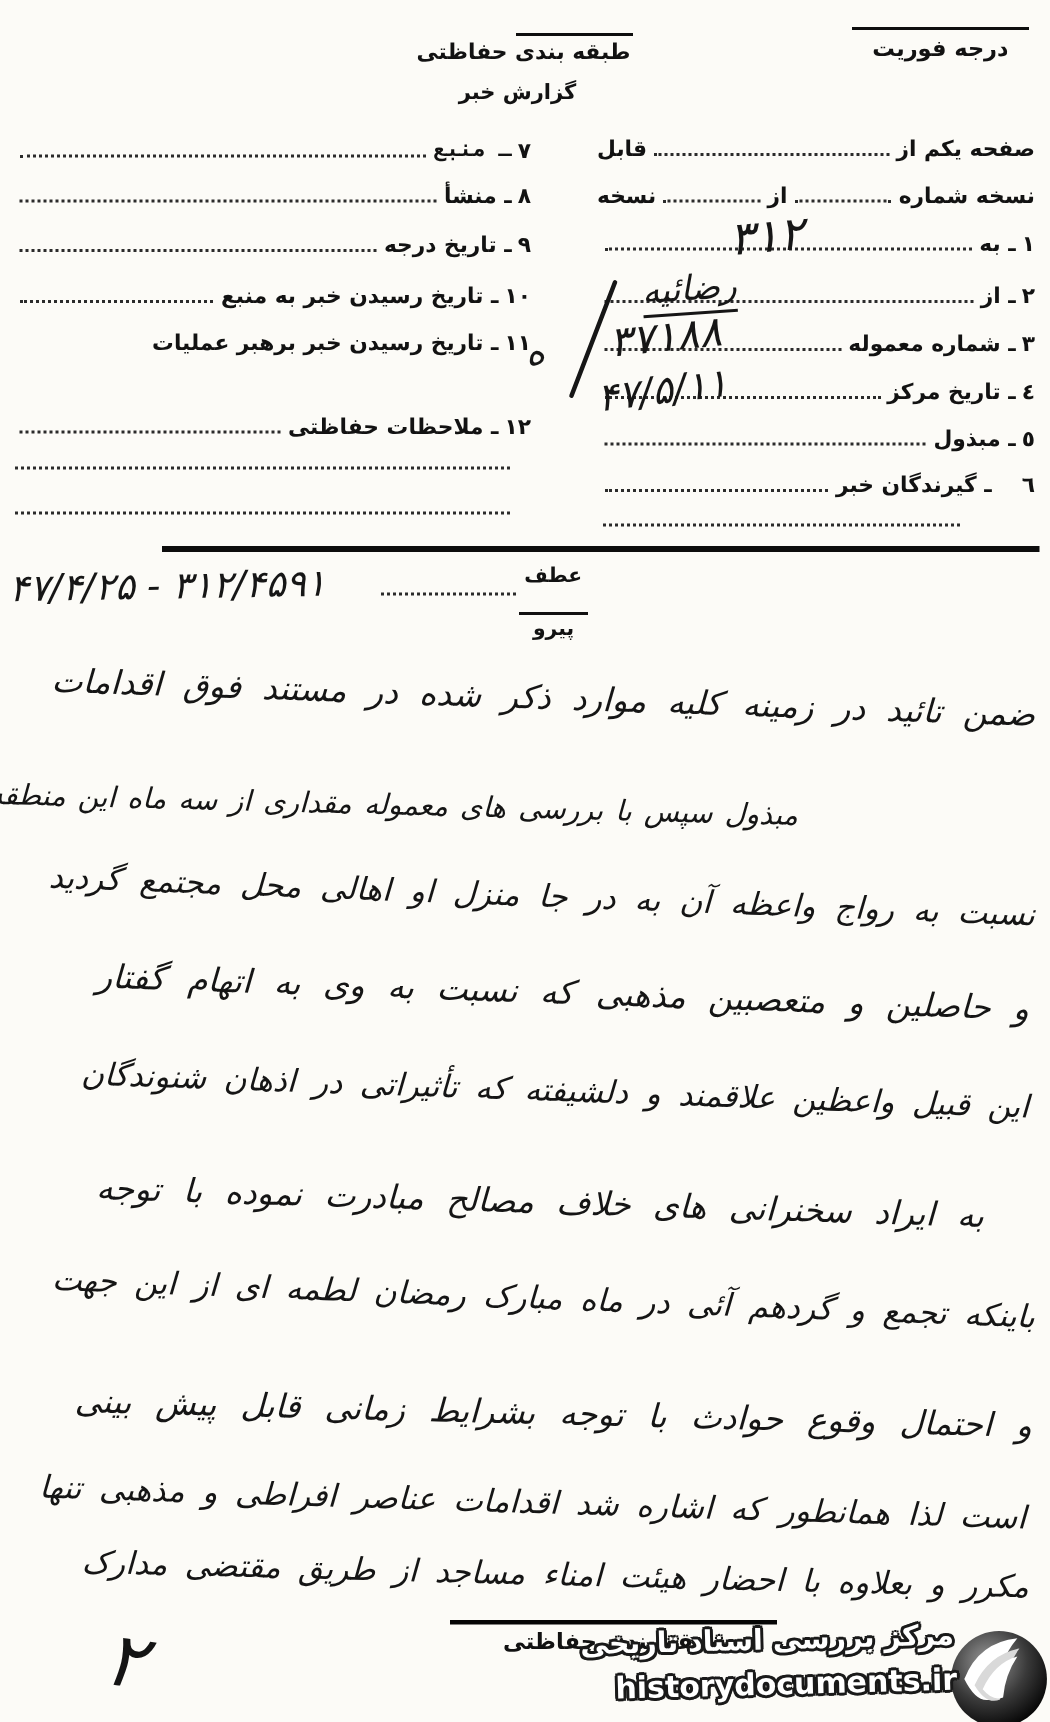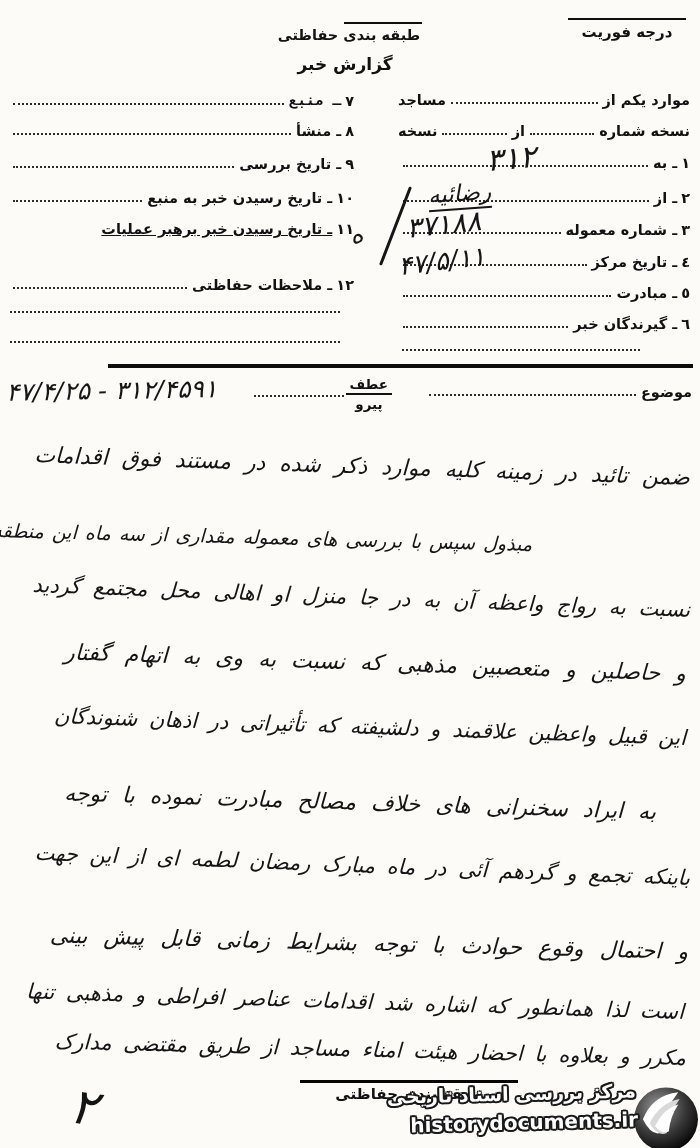--- a/index.html
+++ b/index.html
@@ -21,21 +21,21 @@
     transform-origin:center;white-space:nowrap;
   }
   .ltr{direction:ltr;unicode-bidi:isolate;}
   .bodyline{
     position:absolute;direction:rtl;font-style:italic;color:#151515;
     font-size:21px;line-height:40px;white-space:nowrap;
     transform-origin:right center;word-spacing:4px;letter-spacing:.5px;
   }
   .hdr-block{position:absolute;text-align:center;font-weight:bold;direction:rtl;}
   .atf{position:absolute;direction:rtl;font-weight:bold;font-size:13.5px;text-align:center;}
-  .atf .top{border-bottom:2.2px solid #111;padding:0 4px 1px 4px;text-align:center;}
+  .atf .top{border-bottom:2.2px solid #111;padding:0 4px 16px 4px;text-align:center;}
   .atf .bot{padding-top:1px;}
   
   .wm-text{
     position:absolute;font-weight:bold;color:#ffffff;direction:rtl;white-space:nowrap;
     text-shadow:-1.6px -1.6px 0 #1a1a1a,1.6px -1.6px 0 #1a1a1a,-1.6px 1.6px 0 #1a1a1a,
                  1.6px 1.6px 0 #1a1a1a,0 2px 0 #1a1a1a,0 -2px 0 #1a1a1a,2px 0 0 #1a1a1a,-2px 0 0 #1a1a1a;
   }
   .footer-class{
     position:absolute;border-top:3.5px solid #050505;font-weight:bold;font-size:15px;
     direction:rtl;text-align:center;padding-top:2px;background:transparent;
@@ -49,26 +49,26 @@
 <div class="paper">
 
   <div class="hdr-block topline" style="right:14px;top:18px;width:118px;font-size:15px;padding-top:3px;">
     <span>درجه فوریت</span>
   </div>
 
   <div class="hdr-block" style="left:276px;top:22px;width:146px;">
     <div style="margin-left:auto;width:78px;border-top:2.6px solid #0e0e0e;height:0;"></div>
     <div style="font-size:14.5px;padding-top:3px;">طبقه بندی حفاظتی</div>
   </div>
-  <div class="hdr-block" style="left:276px;top:54px;width:138px;font-size:17px;">گزارش خبر</div>
+  <div class="hdr-block" style="left:276px;top:54px;width:138px;font-size:14px;">گزارش خبر</div>
 
   <div class="frow" style="right:10px;top:92px;width:292px;">
-    <span class="lbl">موارد يكم از</span>
+    <span class="lbl">صفحه يكم از</span>
     <span class="dots"></span>
-    <span class="lbl">مساجد</span>
+    <span class="lbl">قابل</span>
   </div>
   <div class="frow" style="right:10px;top:123px;width:292px;">
     <span class="lbl">نسخه شماره</span>
     <span class="dots"></span>
     <span class="lbl">از</span>
     <span class="dots"></span>
     <span class="lbl">نسخه</span>
   </div>
 
   <div class="frow" style="right:10px;top:155px;width:292px;">
@@ -86,76 +86,72 @@
     <span class="lbl" style="margin-right:4px;">ـ شماره معموله</span>
     <span class="dots"></span>
   </div>
   <div class="frow" style="right:10px;top:254px;width:292px;">
     <span class="lbl">٤</span>
     <span class="lbl" style="margin-right:4px;">ـ تاریخ مرکز</span>
     <span class="dots"></span>
   </div>
   <div class="frow" style="right:10px;top:285px;width:292px;">
     <span class="lbl">٥</span>
-    <span class="lbl" style="margin-right:4px;">ـ مبادرت</span>
+    <span class="lbl" style="margin-right:4px;">ـ مبذول</span>
     <span class="dots"></span>
   </div>
   <div class="frow" style="right:10px;top:316px;width:292px;">
     <span class="lbl">٦</span>
-    <span class="lbl" style="margin-right:4px;">ـ گیرندگان خبر</span>
+    <span class="lbl" style="margin-right:20px;">ـ گیرندگان خبر</span>
     <span class="dots"></span>
   </div>
   <div class="dotline" style="right:60px;top:347px;width:238px;"></div>
 
   <div class="frow" style="left:8px;top:92px;width:346px;">
     <span class="lbl">۷</span>
     <span class="lbl" style="margin-right:4px;font-family:Liberation Mono, monospace;">ـ منبع</span>
     <span class="dots"></span>
   </div>
   <div class="frow" style="left:8px;top:123px;width:346px;">
     <span class="lbl">۸</span>
     <span class="lbl" style="margin-right:4px;">ـ منشأ</span>
     <span class="dots"></span>
   </div>
   <div class="frow" style="left:8px;top:156px;width:346px;">
     <span class="lbl">۹</span>
     <span class="lbl" style="margin-right:4px;"></span>
-    <span class="lbl">ـ تاریخ بررسی</span>
+    <span class="lbl">ـ تاریخ درجه</span>
     <span class="dots"></span>
   </div>
   <div class="frow" style="left:8px;top:190px;width:346px;">
     <span class="lbl">۱۰</span>
     <span class="lbl" style="margin-right:4px;">ـ تاریخ رسیدن خبر به منبع</span>
     <span class="dots"></span>
   </div>
   <div class="frow" style="left:8px;top:221px;width:346px;">
     <span class="lbl">۱۱</span>
-    <span class="lbl" style="margin-right:4px;text-decoration:underline;">ـ تاریخ رسیدن خبر برهبر عملیات</span>
+    <span class="lbl" style="margin-right:4px;">ـ تاریخ رسیدن خبر برهبر عملیات</span>
   </div>
   <div class="frow" style="left:8px;top:277px;width:346px;">
     <span class="lbl">۱۲</span>
     <span class="lbl" style="margin-right:4px;">ـ ملاحظات حفاظتی</span>
     <span class="dots"></span>
   </div>
   <div class="dotline" style="left:10px;top:309px;width:330px;"></div>
   <div class="dotline" style="left:10px;top:339px;width:330px;"></div>
 
   <div class="hand" style="left:486px;top:140px;font-size:31px;transform:rotate(-5deg);letter-spacing:3px;">۳۱۲</div>
   <div class="hand" style="left:428px;top:180px;font-size:23px;transform:rotate(-4deg);border-bottom:2px solid #161616;padding-bottom:2px;">رضائیه</div>
   <div class="hand" style="left:406px;top:208px;font-size:28px;transform:rotate(-6deg);letter-spacing:2px;">۳۷۱۸۸</div>
   <div class="slash" style="left:394px;top:184px;height:84px;transform:rotate(21deg);"></div>
   <div class="hand" style="left:350px;top:220px;font-size:25px;transform:rotate(-8deg);">ه</div>
   <div class="hand ltr" style="left:398px;top:246px;font-size:26px;transform:rotate(-7deg);letter-spacing:2px;">۴۷/۵/۱۱</div>
 
   <div class="rule" style="left:108px;top:364px;width:585px;height:3.6px;"></div>
 
-  <div class="frow" style="right:8px;top:384px;width:268px;">
-    <span class="lbl">موضوع</span>
-    <span class="dots"></span>
-  </div>
   <div class="atf" style="left:346px;top:376px;width:46px;">
     <div class="top">عطف</div>
     <div class="bot">پیرو</div>
   </div>
   <div class="dotline" style="left:254px;top:393px;width:90px;"></div>
   <div class="hand ltr" style="left:6px;top:376px;font-size:25px;transform:rotate(-1deg);letter-spacing:1px;">۴۷/۴/۲۵ - ۳۱۲/۴۵۹۱</div>
 
   <div class="bodyline" style="top:458px;right:10px;width:675px;transform:rotate(2deg);font-size:22px;word-spacing:7px;">ضمن تائید در زمینه کلیه موارد ذکر شده در مستند فوق اقدامات</div>
   <div class="bodyline" style="top:524px;right:168px;width:515px;transform:rotate(1.5deg);font-size:19px;word-spacing:2px;">مبذول سپس با بررسی های معموله مقداری از سه ماه این منطقه</div>
   <div class="bodyline" style="top:590px;right:10px;width:682px;transform:rotate(2.2deg);font-size:21px;word-spacing:6px;">نسبت به رواج واعظه آن به در جا منزل او اهالی محل مجتمع گردید</div>

